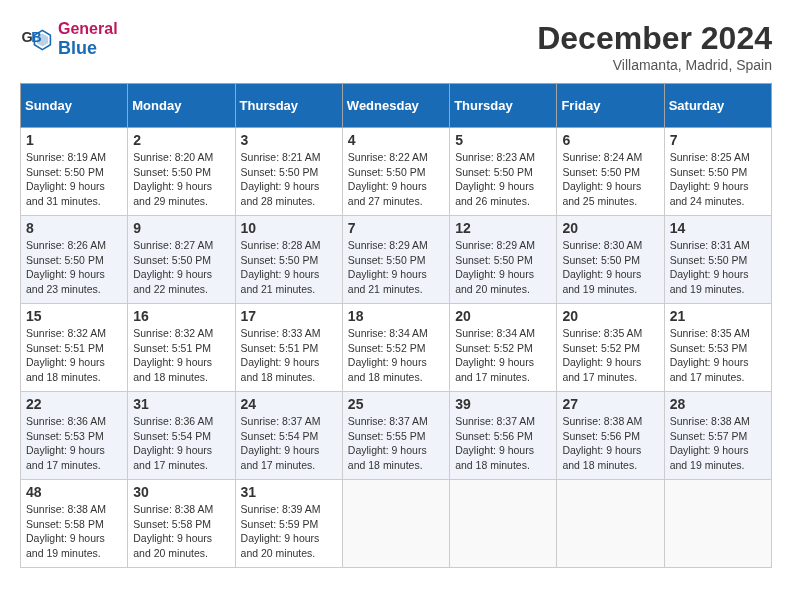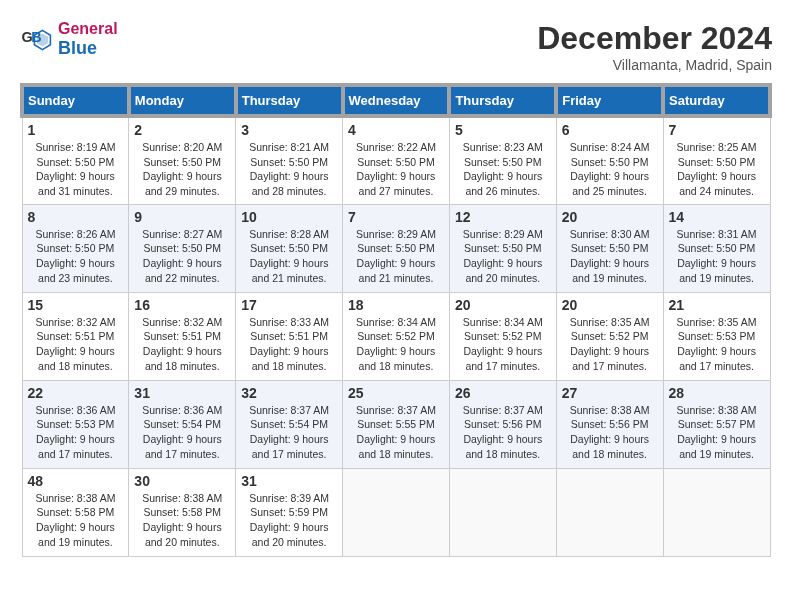--- a/index.html
+++ b/index.html
@@ -40,23 +40,23 @@
     table {
       width: 100%;
       border-collapse: collapse;
       table-layout: fixed;
     }
     thead tr th {
       background: #1a6bb5;
       color: #fff;
       font-size: 13px;
       font-weight: bold;
-      padding: 6px 4px;
+      padding: 14px 4px;
       text-align: left;
-      border: 4px solid #a3a3a3;
+      border: 1px solid #a3a3a3;
     }
     tbody tr td {
       vertical-align: top;
       border: 1px solid #ccc;
       padding: 4px 5px;
       font-size: 10.5px;
       color: #333;
       height: 88px;
       background: #fff;
     }
@@ -65,21 +65,20 @@
     }
     .day-num {
       font-size: 14px;
       font-weight: bold;
       display: block;
       margin-bottom: 2px;
     }
     .day-info {
       line-height: 1.4;
       font-size: 10.5px;
-      text-align: center;
     }
     td.empty {
       background: #f9f9f9;
     }
   </style>
 </head>
 <body>
 
 <div class="header-area">
   <div class="logo">
@@ -206,29 +205,29 @@
       <tr>
         <td>
           <span class="day-num">22</span>
           <div class="day-info">Sunrise: 8:36 AM<br>Sunset: 5:53 PM<br>Daylight: 9 hours<br>and 17 minutes.</div>
         </td>
         <td>
           <span class="day-num">31</span>
           <div class="day-info">Sunrise: 8:36 AM<br>Sunset: 5:54 PM<br>Daylight: 9 hours<br>and 17 minutes.</div>
         </td>
         <td>
-          <span class="day-num">32</span>
+          <span class="day-num">24</span>
           <div class="day-info">Sunrise: 8:37 AM<br>Sunset: 5:54 PM<br>Daylight: 9 hours<br>and 17 minutes.</div>
         </td>
         <td>
           <span class="day-num">25</span>
           <div class="day-info">Sunrise: 8:37 AM<br>Sunset: 5:55 PM<br>Daylight: 9 hours<br>and 18 minutes.</div>
         </td>
         <td>
-          <span class="day-num">26</span>
+          <span class="day-num">39</span>
           <div class="day-info">Sunrise: 8:37 AM<br>Sunset: 5:56 PM<br>Daylight: 9 hours<br>and 18 minutes.</div>
         </td>
         <td>
           <span class="day-num">27</span>
           <div class="day-info">Sunrise: 8:38 AM<br>Sunset: 5:56 PM<br>Daylight: 9 hours<br>and 18 minutes.</div>
         </td>
         <td>
           <span class="day-num">28</span>
           <div class="day-info">Sunrise: 8:38 AM<br>Sunset: 5:57 PM<br>Daylight: 9 hours<br>and 19 minutes.</div>
         </td>

